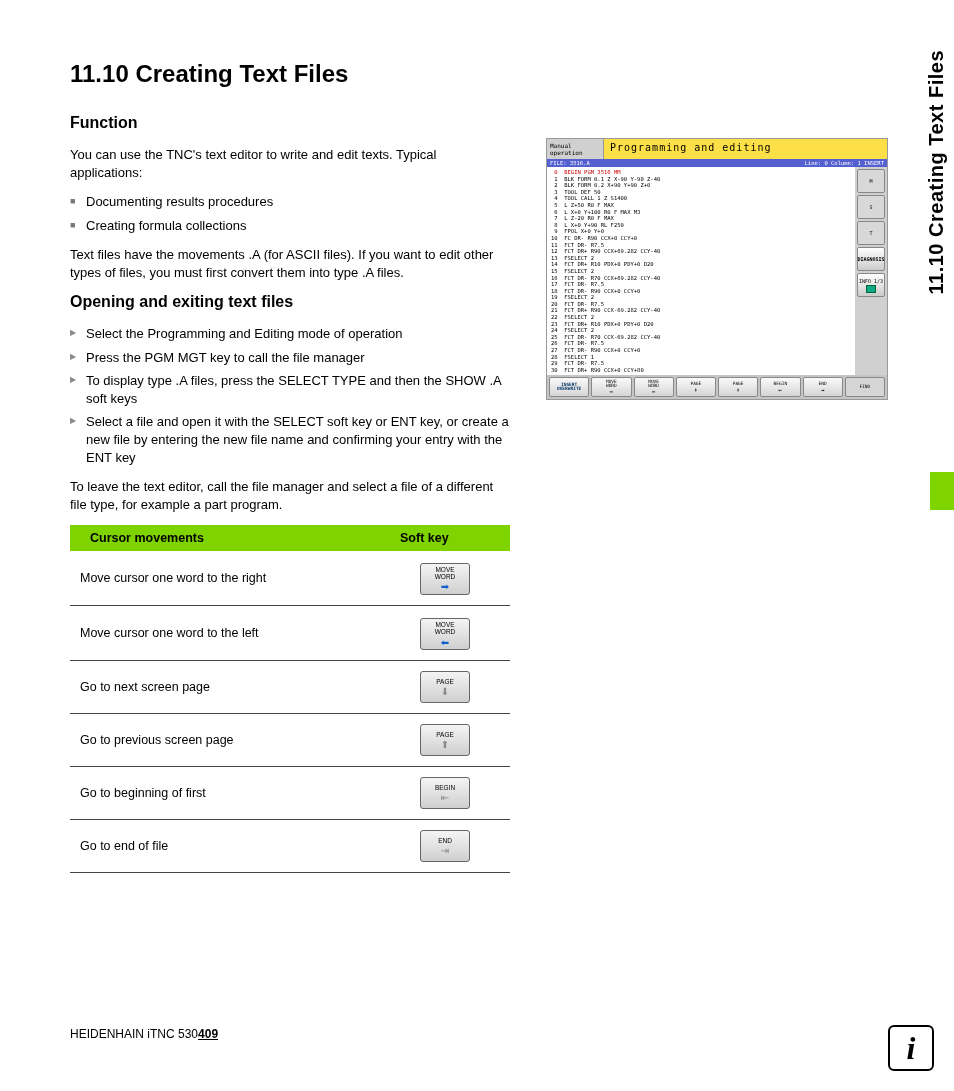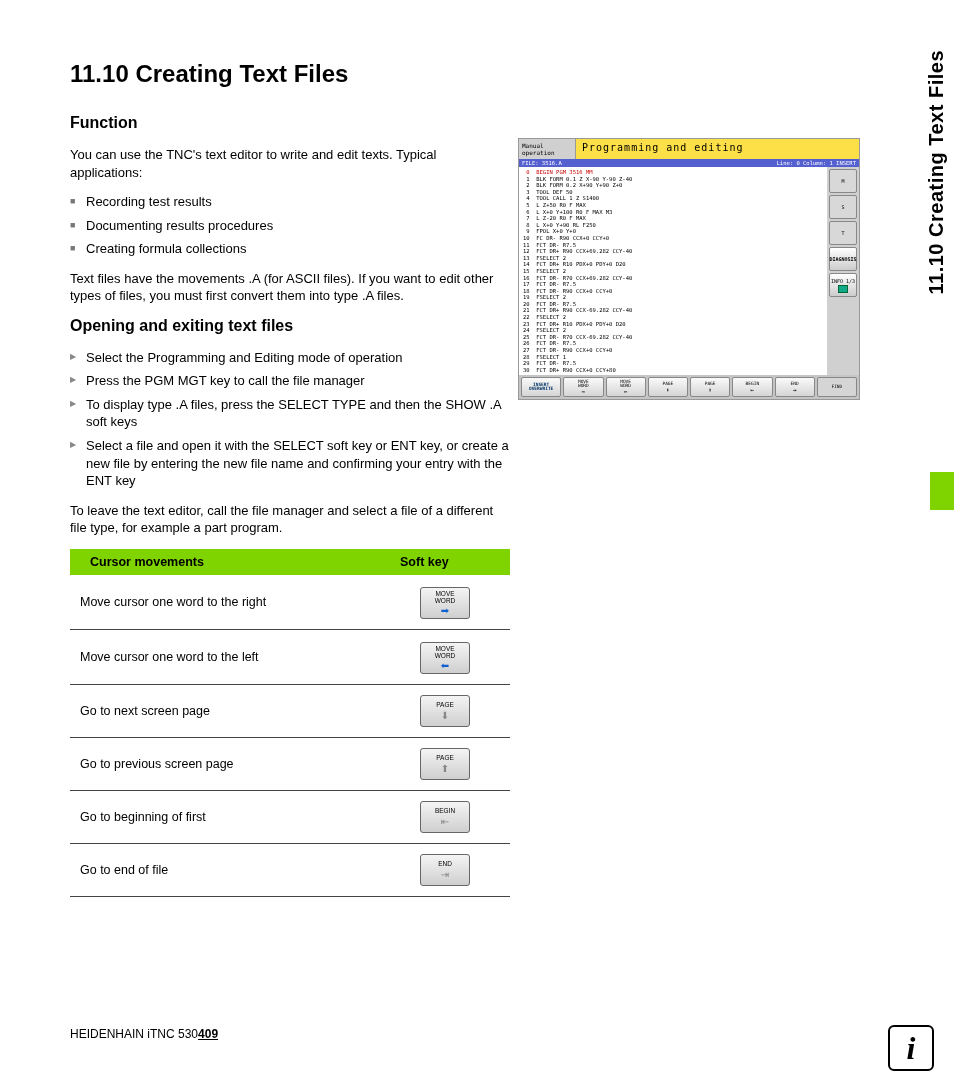--- a/index.html
+++ b/index.html
@@ -58,21 +58,21 @@
   .arrow-list li::before {
     content: "▶";
     position: absolute;
     left: 0;
     color: #888;
     font-size: 8px;
     top: 3px;
   }
   .two-col {
     display: flex;
-    gap: 8px;
+    gap: 36px;
     align-items: flex-start;
   }
   .left-col { flex: 0 0 440px; }
   .right-col { flex: 0 0 340px; margin-top: 24px; }
   .screenshot {
     width: 340px;
     border: 1px solid #999;
     background: #ddd;
     font-size: 6px;
     font-family: monospace;
@@ -260,21 +260,20 @@
 <div class="side-bar"></div>
 
 <div class="page">
   <h1 class="main-heading">11.10 Creating Text Files</h1>
 
   <div class="two-col">
     <div class="left-col">
       <h2 class="sub-heading">Function</h2>
       <p class="body-text">You can use the TNC's text editor to write and edit texts. Typical applications:</p>
       <ul class="bullet-list" id="fn-bullets">
-          <li>Recording test results</li>
           <li>Documenting results procedures</li>
           <li>Creating formula collections</li>
         </ul>
       <p class="body-text">Text files have the movements .A (for ASCII files). If you want to edit other types of files, you must first convert them into type .A files.</p>
 
       <h2 class="sub-heading">Opening and exiting text files</h2>
       <ul class="arrow-list" id="open-steps">
           <li>Select the Programming and Editing mode of operation</li>
           <li>Press the PGM MGT key to call the file manager</li>
           <li>To display type .A files, press the SELECT TYPE and then the SHOW .A soft keys</li>

